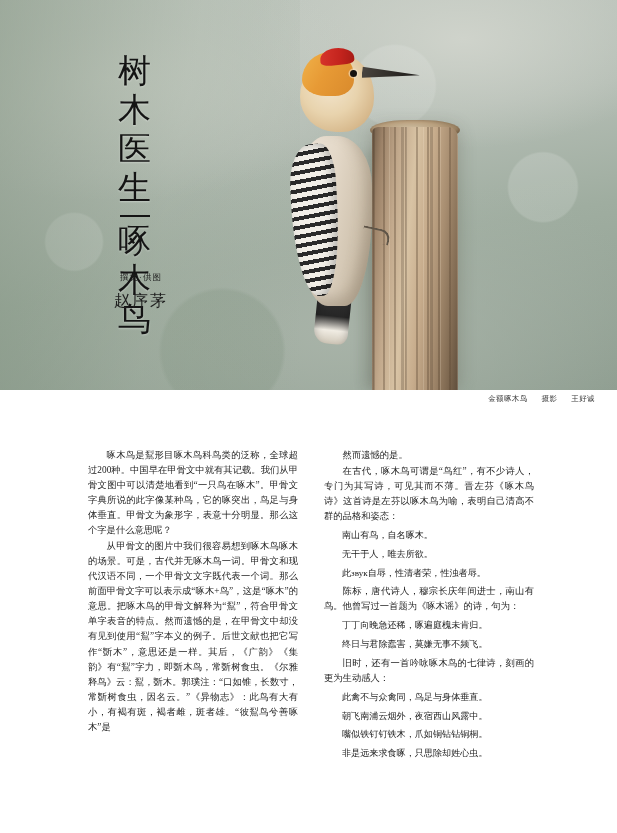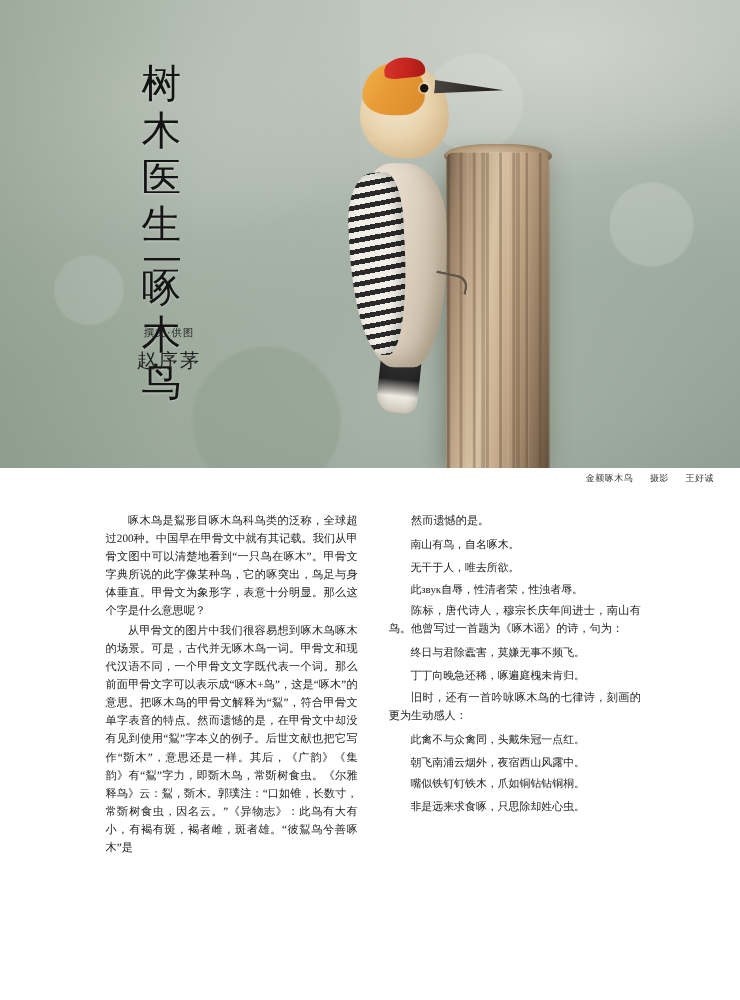--- a/index.html
+++ b/index.html
@@ -280,21 +280,21 @@
     font-size: 7.5px;
     color: #3a3a3a;
     letter-spacing: 0.4px;
   }
   .caption span { margin-left: 9px; }
 
   
   .columns {
     position: absolute;
     left: 88px;
-    top: 428px;
+    top: 448px;
     width: 446px;
     display: flex;
     gap: 26px;
   }
   .col {
     width: 210px;
     font-family: "Liberation Serif", serif;
     font-size: 9.3px;
     line-height: 1.62;
     color: #1d1d1d;
@@ -362,38 +362,39 @@
 
   <div class="columns">
 
     <div class="col">
       <p>啄木鸟是鴷形目啄木鸟科鸟类的泛称，全球超过200种。中国早在甲骨文中就有其记载。我们从甲骨文图中可以清楚地看到“一只鸟在啄木”。甲骨文字典所说的此字像某种鸟，它的啄突出，鸟足与身体垂直。甲骨文为象形字，表意十分明显。那么这个字是什么意思呢？</p>
       <p>从甲骨文的图片中我们很容易想到啄木鸟啄木的场景。可是，古代并无啄木鸟一词。甲骨文和现代汉语不同，一个甲骨文文字既代表一个词。那么前面甲骨文字可以表示成“啄木+鸟”，这是“啄木”的意思。把啄木鸟的甲骨文解释为“鴷”，符合甲骨文单字表音的特点。然而遗憾的是，在甲骨文中却没有见到使用“鴷”字本义的例子。后世文献也把它写作“斲木”，意思还是一样。其后，《广韵》《集韵》有“鴷”字力，即斲木鸟，常斲树食虫。《尔雅释鸟》云：鴷，斲木。郭璞注：“口如锥，长数寸，常斲树食虫，因名云。”《异物志》：此鸟有大有小，有褐有斑，褐者雌，斑者雄。“彼鴷鸟兮善啄木”是</p>
     </div>
 
     <div class="col">
       <p>然而遗憾的是。</p>
+      <p>在古代，啄木鸟可谓是“鸟红”，有不少诗人，专门为其写诗，可见其而不薄。晋左芬《啄木鸟诗》这首诗是左芬以啄木鸟为喻，表明自己清高不群的品格和姿态：</p>
 
       <div class="poem">
         <p>南山有鸟，自名啄木。</p>
         <p>无干于人，唯去所欲。</p>
         <p>此звук自辱，性清者荣，性浊者辱。</p>
       </div>
 
       <p>陈标，唐代诗人，穆宗长庆年间进士，南山有鸟。他曾写过一首题为《啄木谣》的诗，句为：</p>
 
       <div class="poem">
+        <p>丁丁向晚急还稀，啄遍庭槐未肯归。</p>
         <p>终日与君除蠹害，莫嫌无事不频飞。</p>
-        <p>丁丁向晚急还稀，啄遍庭槐未肯归。</p>
       </div>
 
       <p>旧时，还有一首吟咏啄木鸟的七律诗，刻画的更为生动感人：</p>
 
       <div class="poem">
-        <p>此禽不与众禽同，头戴朱冠一点红。</p>
+        <p>此禽不与众禽同，鸟足与身体垂直。</p>
         <p>朝飞南浦云烟外，夜宿西山风露中。</p>
         <p>嘴似铁钉钉铁木，爪如铜钻钻铜桐。</p>
         <p>非是远来求食啄，只思除却姓心虫。</p>
       </div>
     </div>
 
   </div>
 </div>
 
 </body></html>

